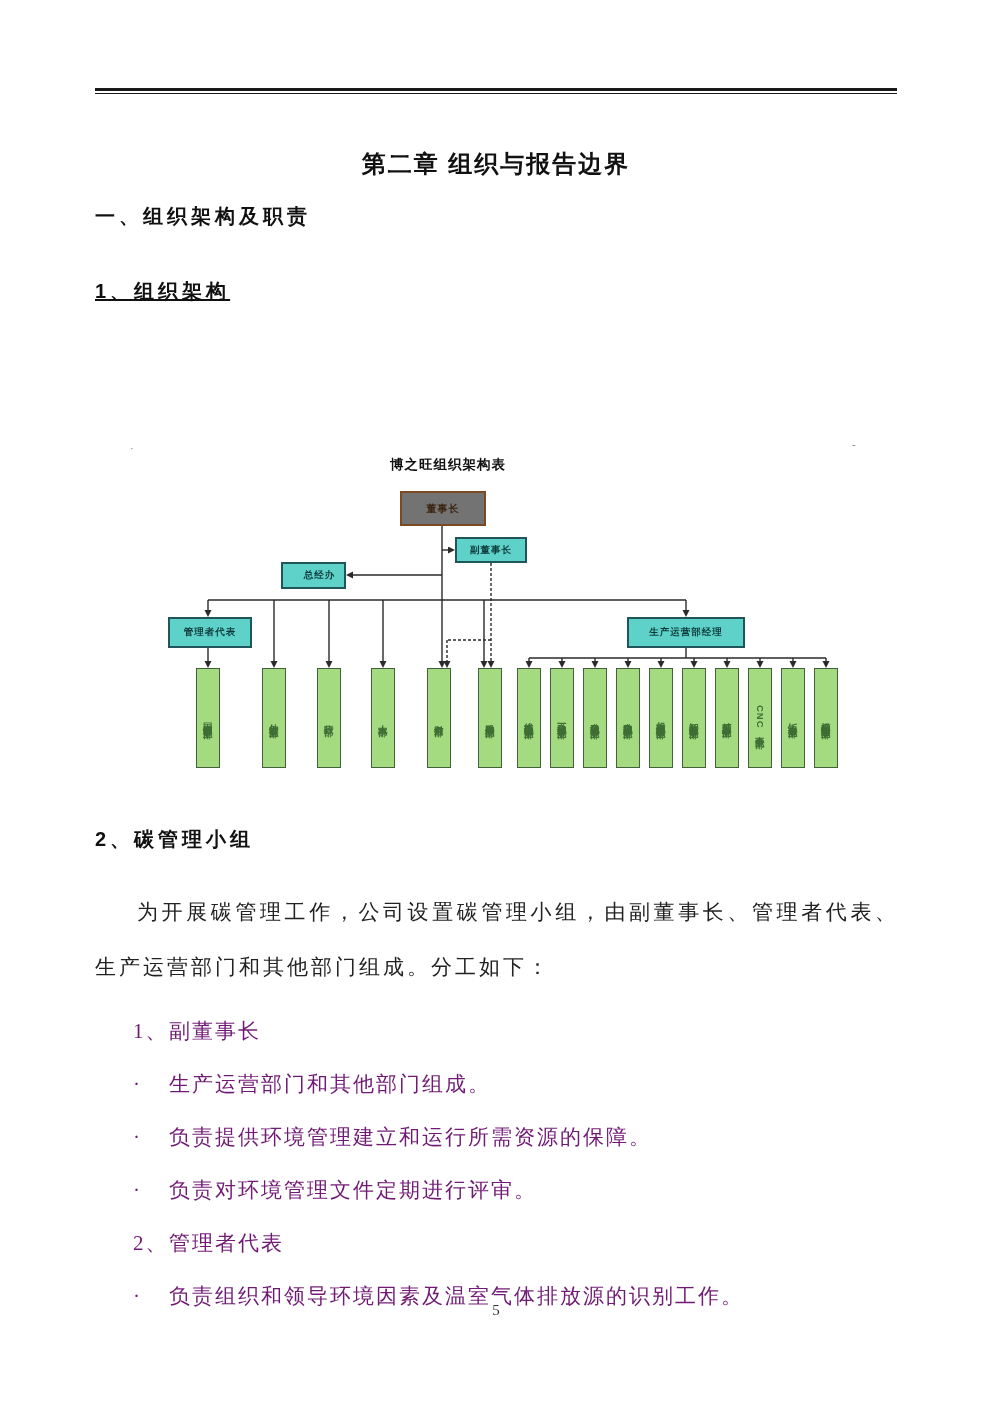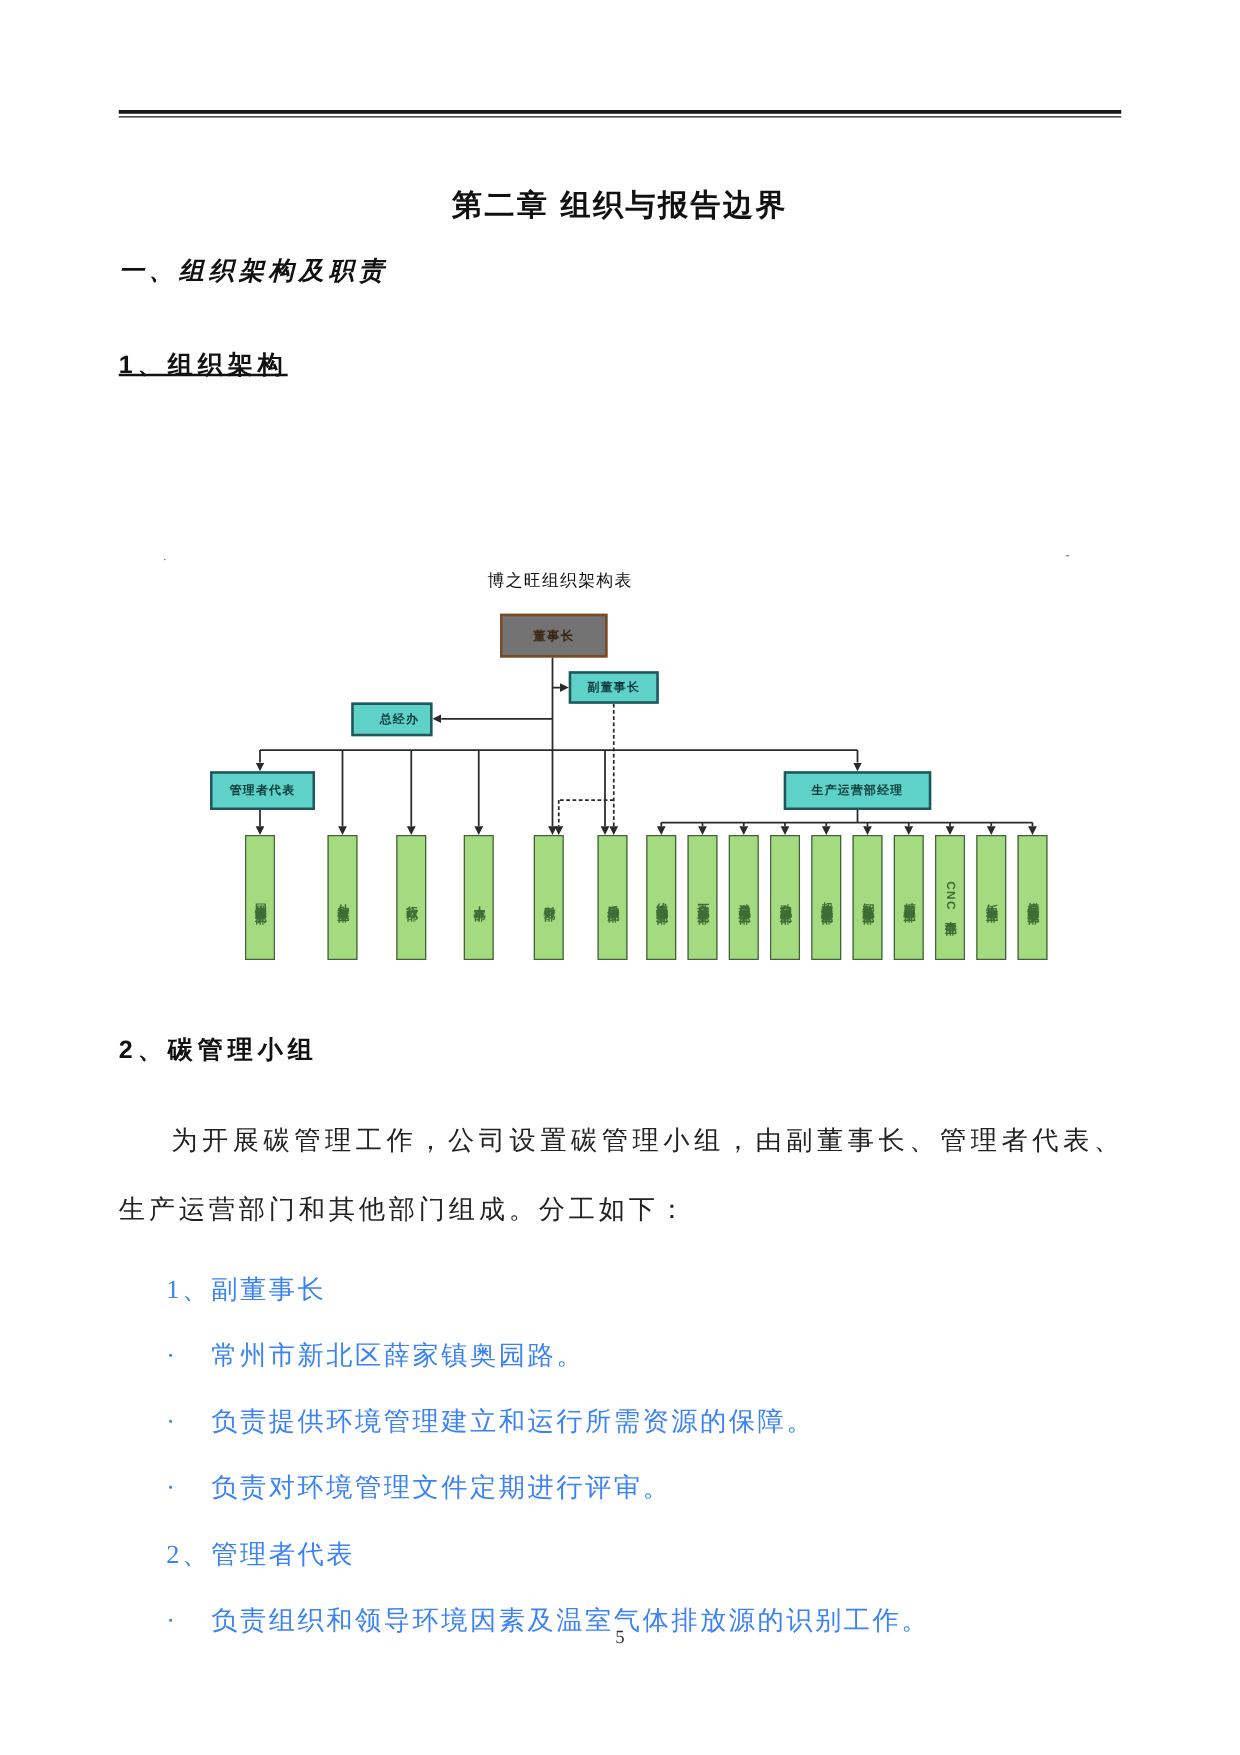--- a/index.html
+++ b/index.html
@@ -6,38 +6,38 @@
   .page{
     position:relative;width:992px;height:1404px;margin:0 auto;background:#ffffff;
     font-family:"Liberation Serif","DejaVu Serif",serif;color:#1c1c1c;overflow:hidden;
   }
   .abs{position:absolute;}
   
   .top-rule{left:95px;top:88px;width:802px;height:2px;border-top:3px solid #191919;border-bottom:1px solid #191919;}
   .chapter-title{left:95px;top:120px;width:802px;text-align:center;
     font-family:"Liberation Sans","DejaVu Sans",sans-serif;font-weight:bold;font-size:24px;letter-spacing:2px;color:#111;margin-top:28px;}
   .h2{font-family:"Liberation Sans","DejaVu Sans",sans-serif;font-weight:bold;font-size:20px;letter-spacing:4px;color:#111;}
-  .s1{left:95px;top:203px;font-style:italic;}
+  .s1{left:95px;top:203px;}
   .s1-1{left:95px;top:278px;text-decoration:underline;}
   .s1-2{left:95px;top:826px;}
   .body-para{left:95px;width:804px;font-size:21px;line-height:55px;letter-spacing:3px;
     text-align:justify;text-indent:2em;color:#222;}
   .p1{top:346px;}
   .p2{top:885px;}
-  .list{left:133px;top:1005px;width:764px;font-size:21px;letter-spacing:2px;color:#3b82f6;}
+  .list{left:133px;top:1005px;width:764px;font-size:21px;letter-spacing:2px;color:#701a75;}
   .list-item{height:53px;line-height:53px;white-space:nowrap;}
   .list-item .mk{display:inline-block;min-width:36px;}
   .page-number{left:0;top:1302px;width:992px;text-align:center;font-size:15px;color:#333;}
   .stray{position:absolute;color:#777;font-size:11px;}
 
   
   .chart{left:120px;top:448px;width:760px;height:345px;font-family:"Liberation Sans","DejaVu Sans",sans-serif;}
   .chart svg{position:absolute;left:0;top:0;pointer-events:none;}
   .chart-title{position:absolute;left:208px;top:8px;width:240px;text-align:center;
-    font-size:13.5px;font-weight:normal;color:#111;letter-spacing:1px;}
+    font-size:13.5px;font-weight:bold;color:#111;letter-spacing:1px;}
   .node{position:absolute;display:flex;align-items:center;justify-content:center;
     box-sizing:border-box;text-align:center;z-index:2;}
   .node-chairman{left:280px;top:43px;width:86px;height:35px;background:#737373;border:2px solid #7c4a22;
     font-size:10px;color:#3a2410;font-weight:bold;letter-spacing:1px;}
   .node-mid{background:#5ed1c9;border:2px solid #20555a;font-size:9.5px;color:#0f3b3b;font-weight:bold;letter-spacing:1px;}
   .node-vice{left:335px;top:89px;width:72px;height:26px;}
   .node-office{left:161px;top:114px;width:65px;height:27px;padding-left:12px;}
   .node-mgmt{left:48px;top:169px;width:84px;height:31px;}
   .node-prod{left:507px;top:169px;width:118px;height:31px;}
   .dept{position:absolute;top:220px;width:24px;height:100px;background:#a5db80;border:1.5px solid #44603c;
@@ -163,21 +163,21 @@
         <span>模具制造事业部</span>
       </div>
   </div>
 
   <div class="abs h2 s1-2">2、碳管理小组</div>
 
   <div class="abs body-para p2">为开展碳管理工作，公司设置碳管理小组，由副董事长、管理者代表、生产运营部门和其他部门组成。分工如下：</div>
 
   <div class="abs list">
     <div class="list-item"><span class="mk">1、</span><span>副董事长</span></div>
-    <div class="list-item"><span class="mk">·</span><span>常州市新北区薛家镇奥园路。</span></div>
+    <div class="list-item"><span class="mk">·</span><span>生产运营部门和其他部门组成。</span></div>
     <div class="list-item"><span class="mk">·</span><span>负责提供环境管理建立和运行所需资源的保障。</span></div>
     <div class="list-item"><span class="mk">·</span><span>负责对环境管理文件定期进行评审。</span></div>
     <div class="list-item"><span class="mk">2、</span><span>管理者代表</span></div>
     <div class="list-item"><span class="mk">·</span><span>负责组织和领导环境因素及温室气体排放源的识别工作。</span></div>
   </div>
 
   <div class="abs page-number">5</div>
 
 </div>
 

